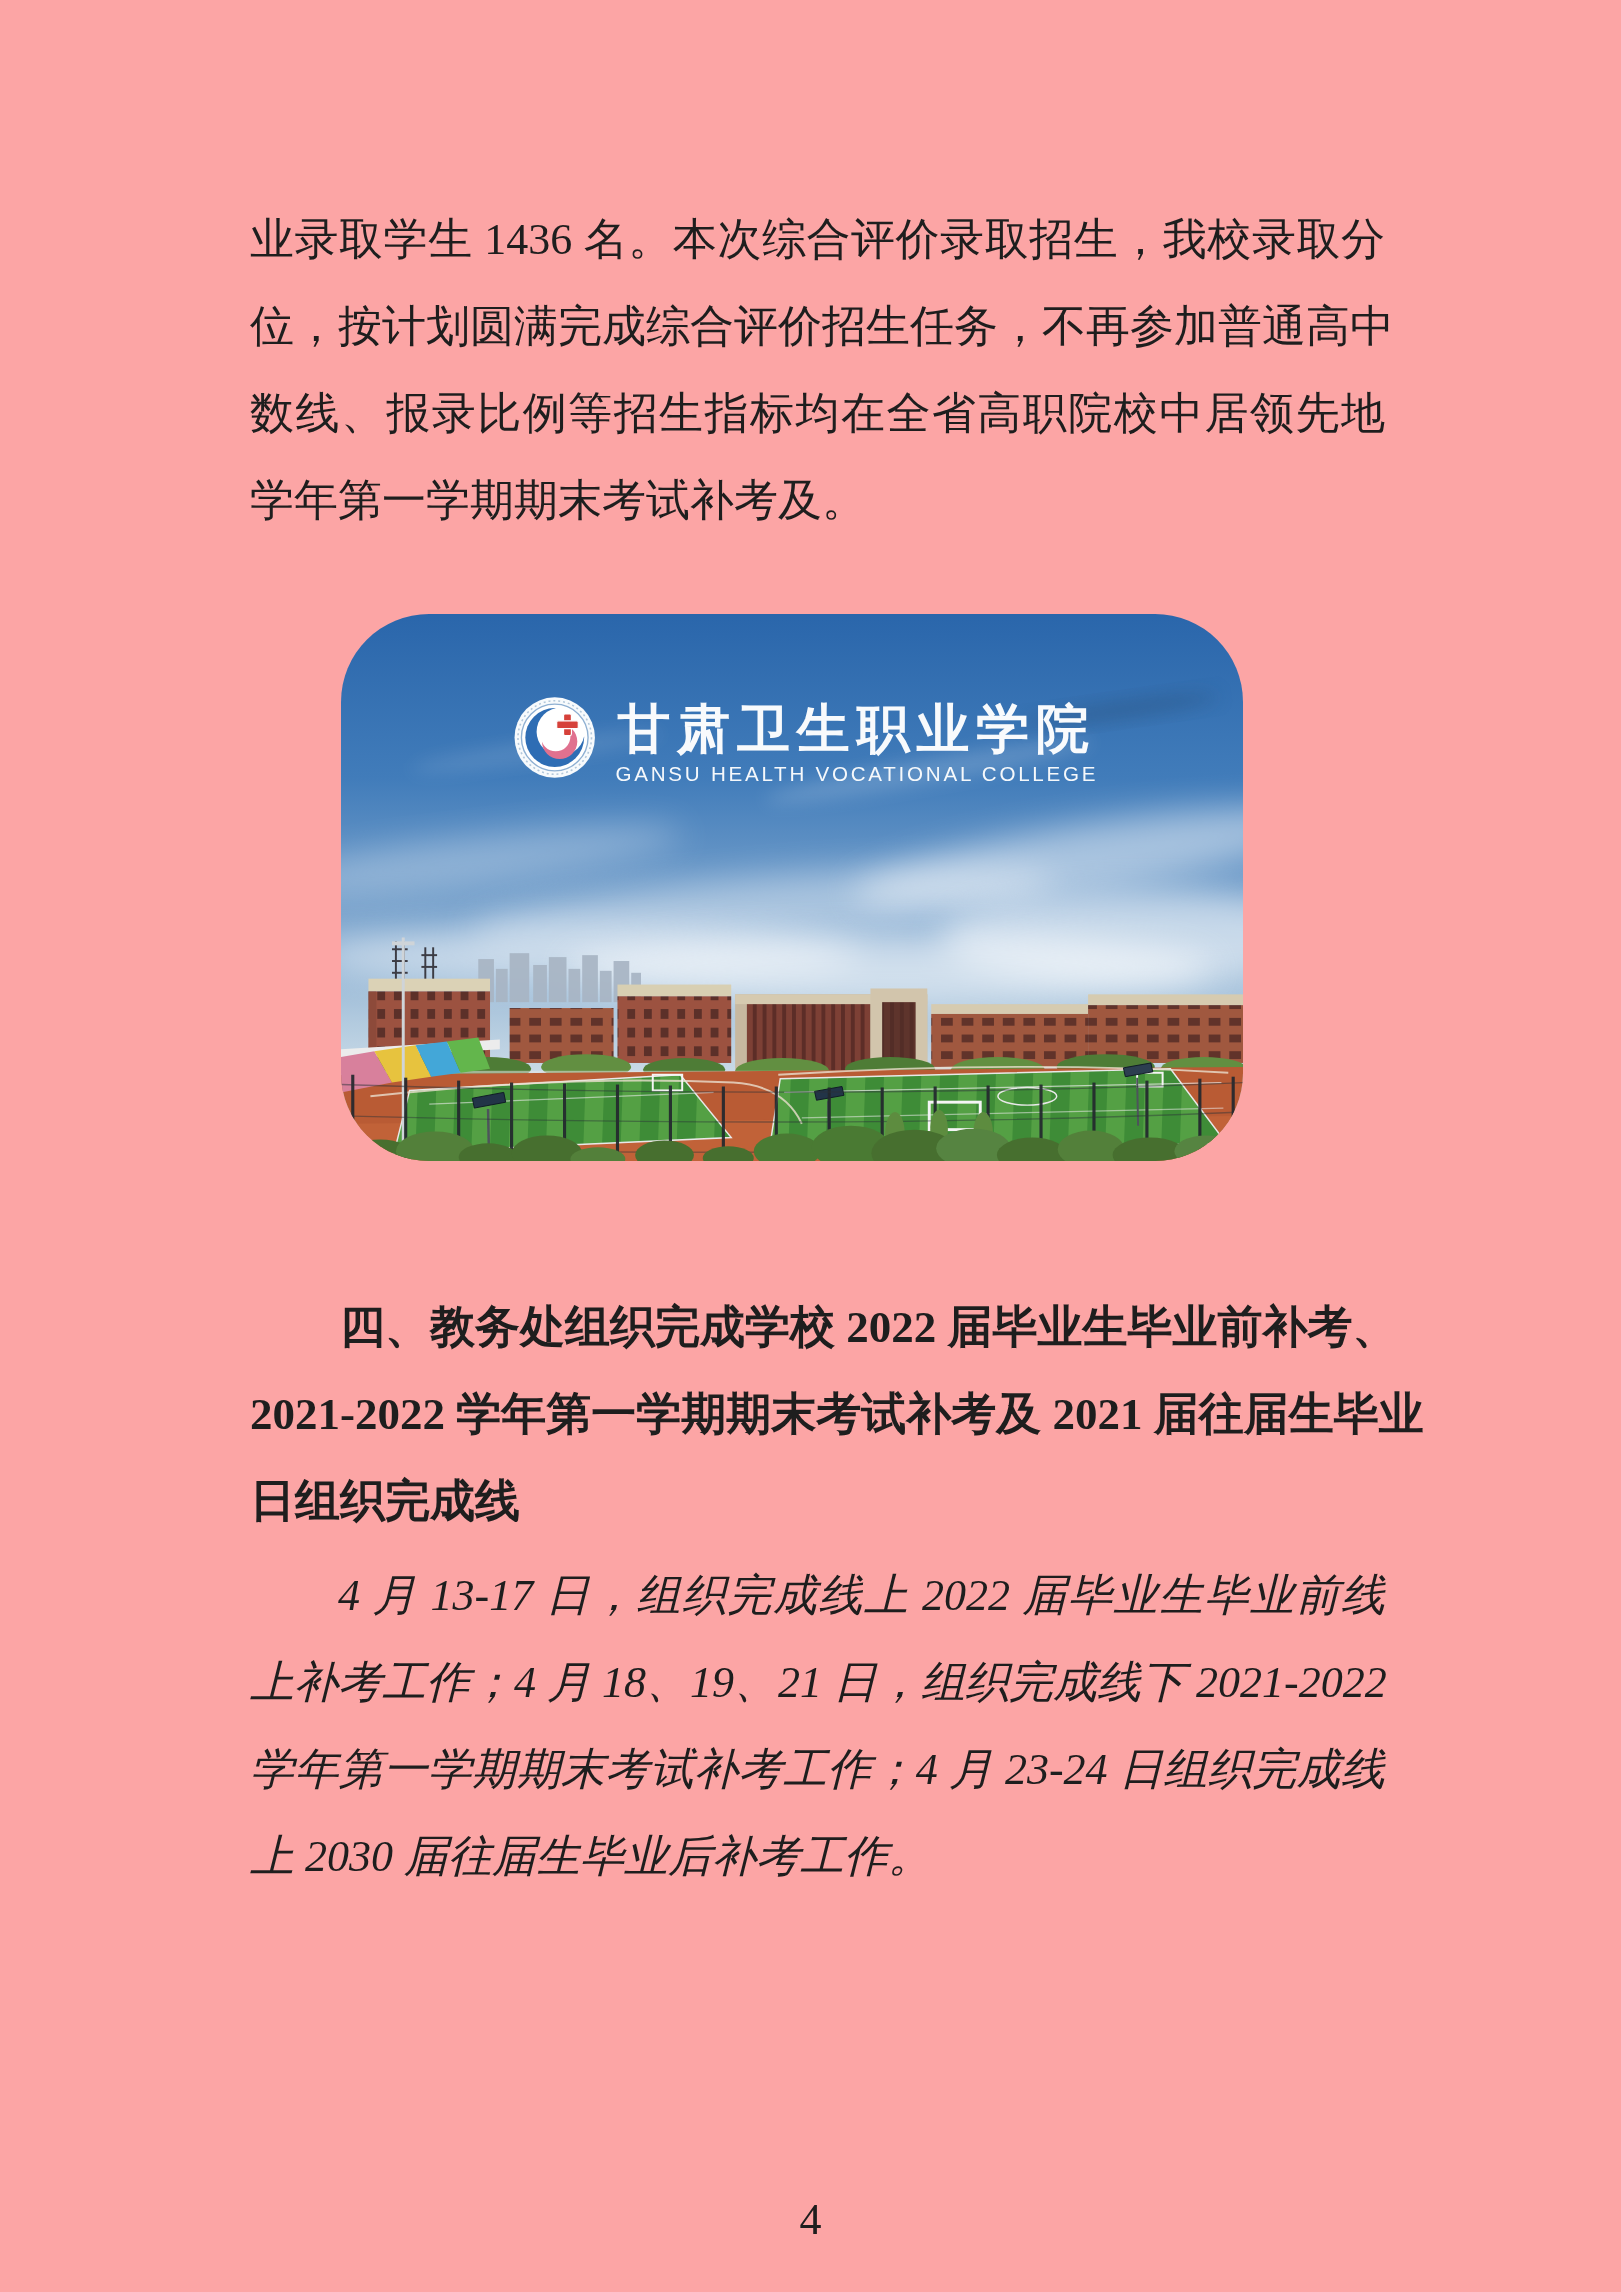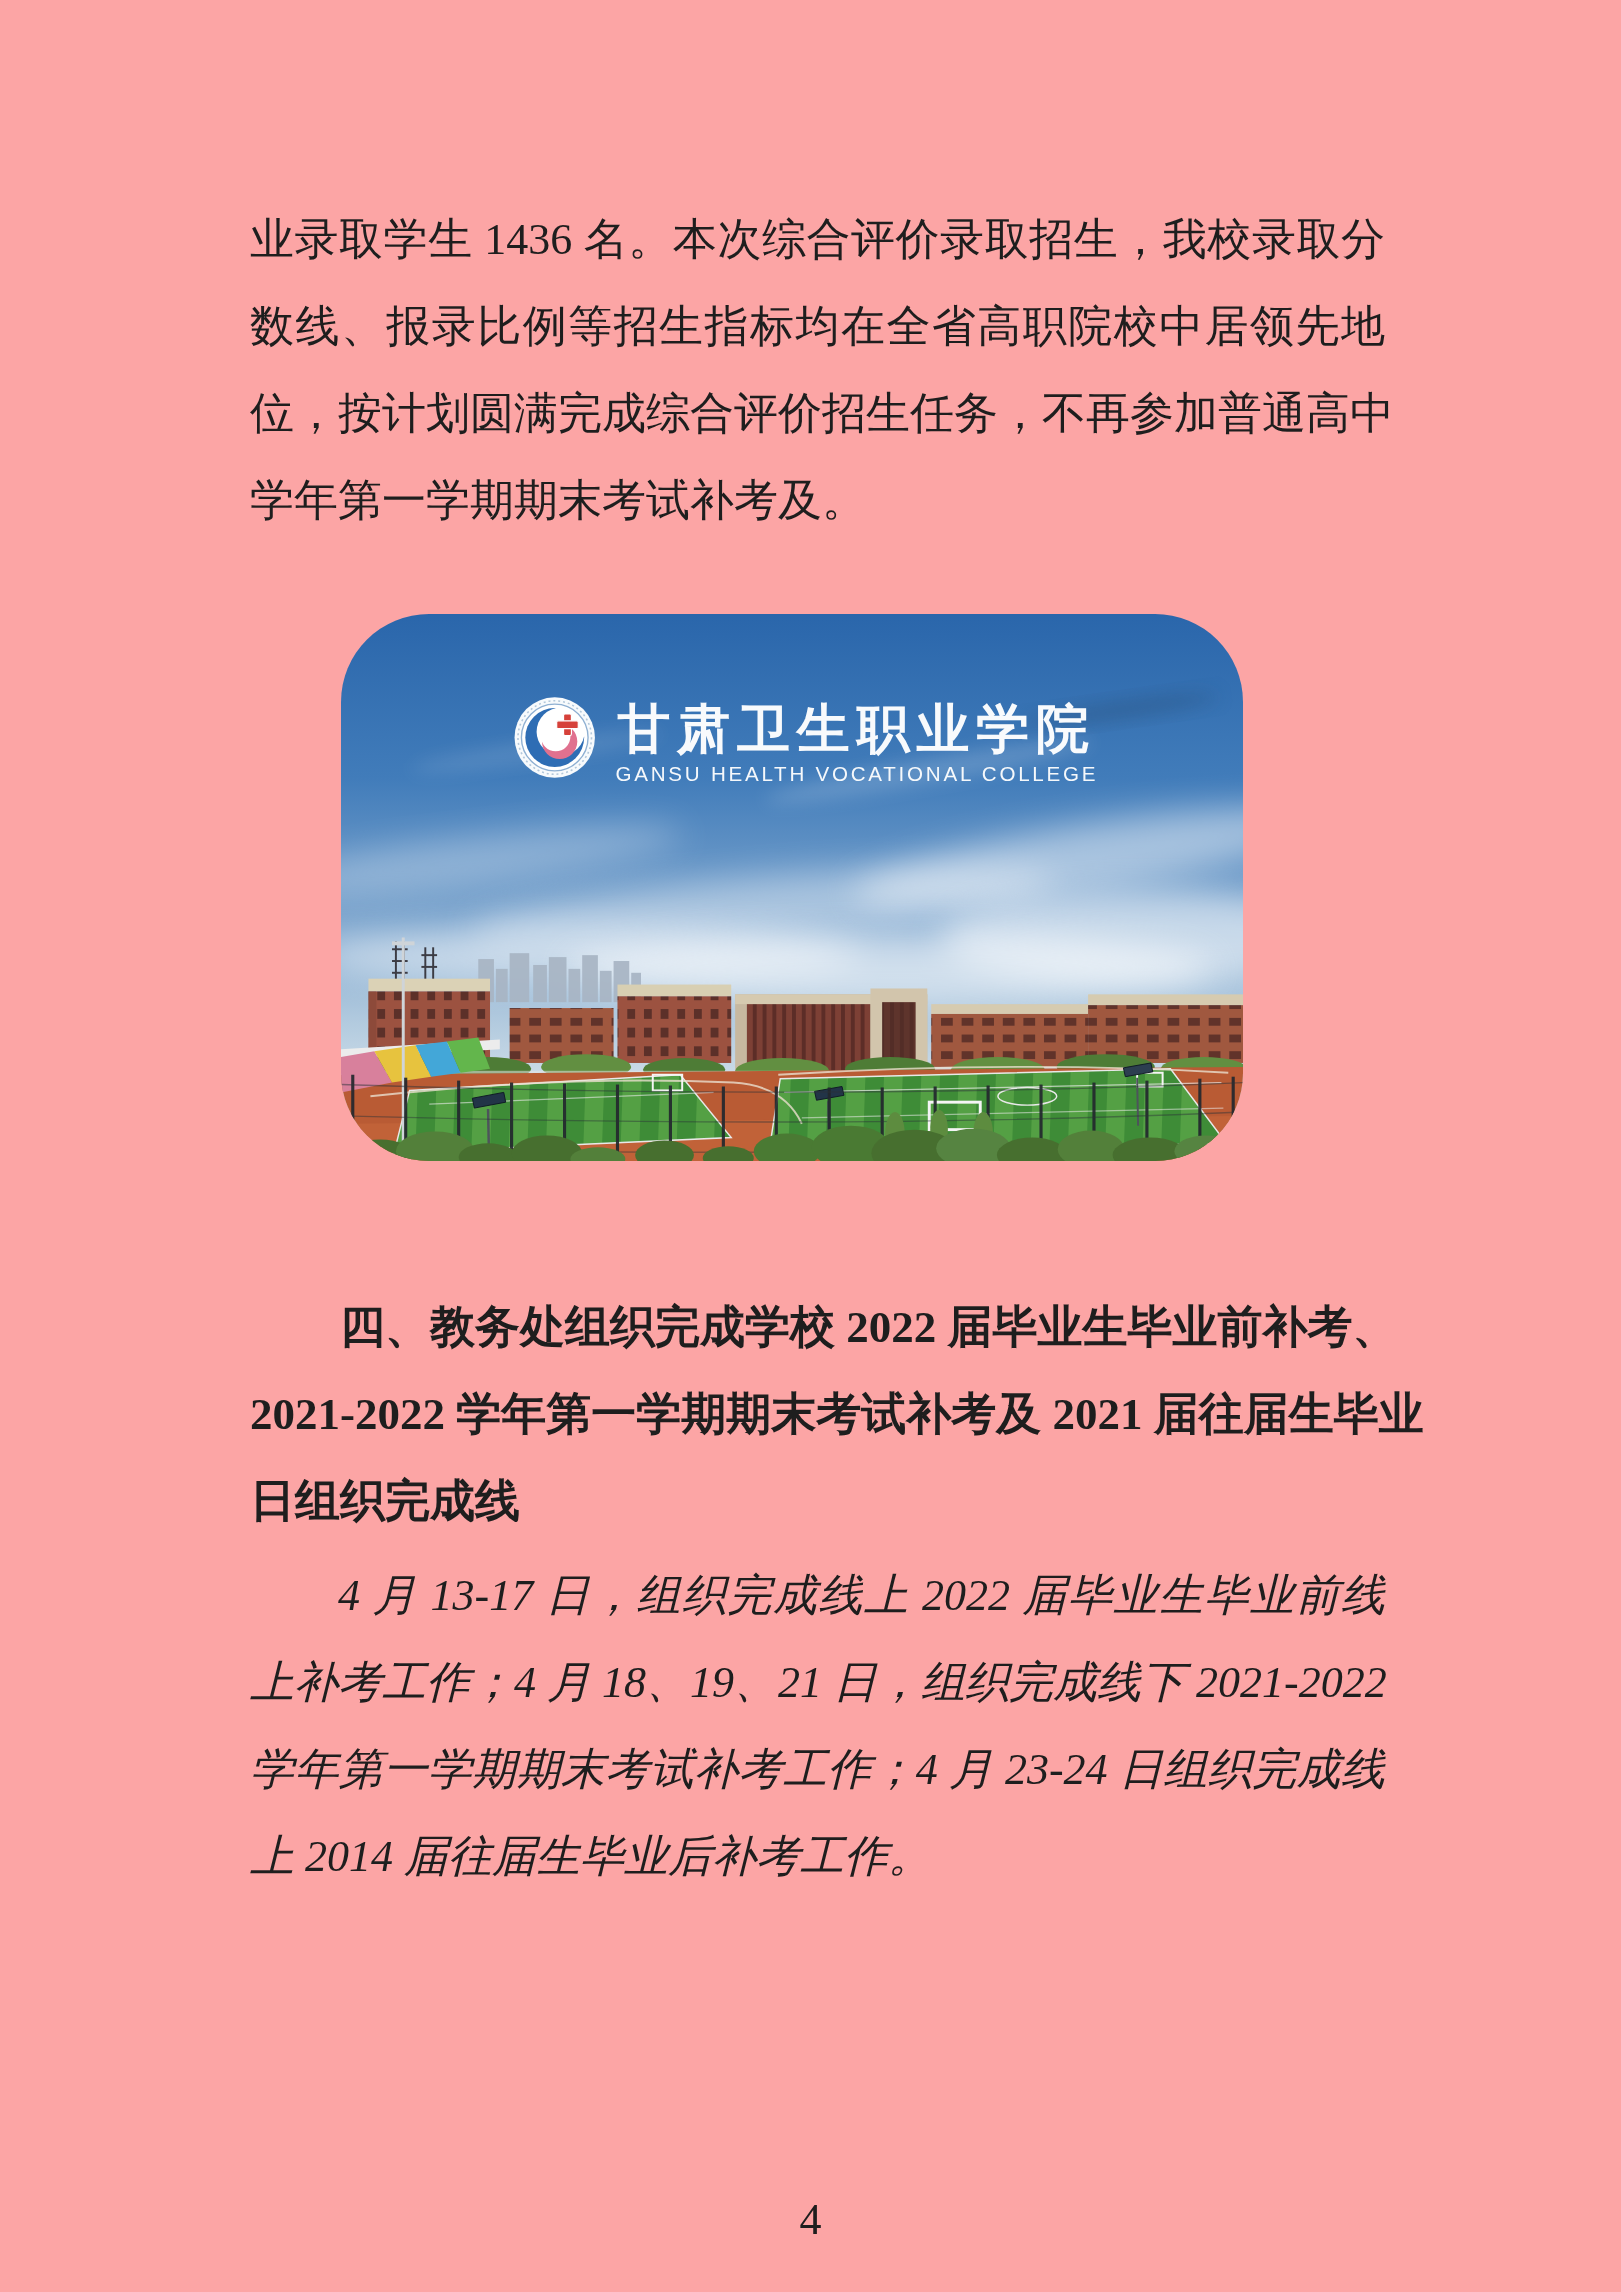--- a/index.html
+++ b/index.html
@@ -38,22 +38,22 @@
   .svg-sans{font-family:"Liberation Sans","DejaVu Sans",sans-serif;}
   .svg-serif{font-family:"Liberation Serif","DejaVu Serif",serif;}
 </style>
 </head>
 <body>
 
 <div class="page">
 
   <div class="tb p1">
     <div class="tl">业录取学生 1436 名。本次综合评价录取招生，我校录取分</div>
+    <div class="tl">位，按计划圆满完成综合评价招生任务，不再参加普通高中</div>
     <div class="tl">数线、报录比例等招生指标均在全省高职院校中居领先地</div>
-    <div class="tl">位，按计划圆满完成综合评价招生任务，不再参加普通高中</div>
     <div class="tl flush">学年第一学期期末考试补考及。</div>
   </div>
 
   <figure class="photo">
     <svg viewBox="0 0 920 558" width="902" height="547" preserveAspectRatio="none">
       <defs>
         <linearGradient id="sky" x1="0" y1="0" x2="0" y2="1">
           <stop offset="0" stop-color="#2a66ab"></stop>
           <stop offset="0.30" stop-color="#417cba"></stop>
           <stop offset="0.55" stop-color="#7ba4cd"></stop>
@@ -276,19 +276,19 @@
   <h2 class="tb sec-heading">
     <span class="tl indent">四、教务处组织完成学校 2022 届毕业生毕业前补考、</span>
     <span class="tl">2021-2022 学年第一学期期末考试补考及 2021 届往届生毕业</span>
     <span class="tl flush">日组织完成线</span>
   </h2>
 
   <div class="tb p2">
     <div class="tl indent">4 月 13-17 日，组织完成线上 2022 届毕业生毕业前线</div>
     <div class="tl">上补考工作；4 月 18、19、21 日，组织完成线下 2021-2022</div>
     <div class="tl">学年第一学期期末考试补考工作；4 月 23-24 日组织完成线</div>
-    <div class="tl flush">上 2014 届往届生毕业后补考工作。</div>
+    <div class="tl flush">上 2030 届往届生毕业后补考工作。</div>
   </div>
 
   <div class="page-number">4</div>
 
 </div>
 
 
 </body></html>

